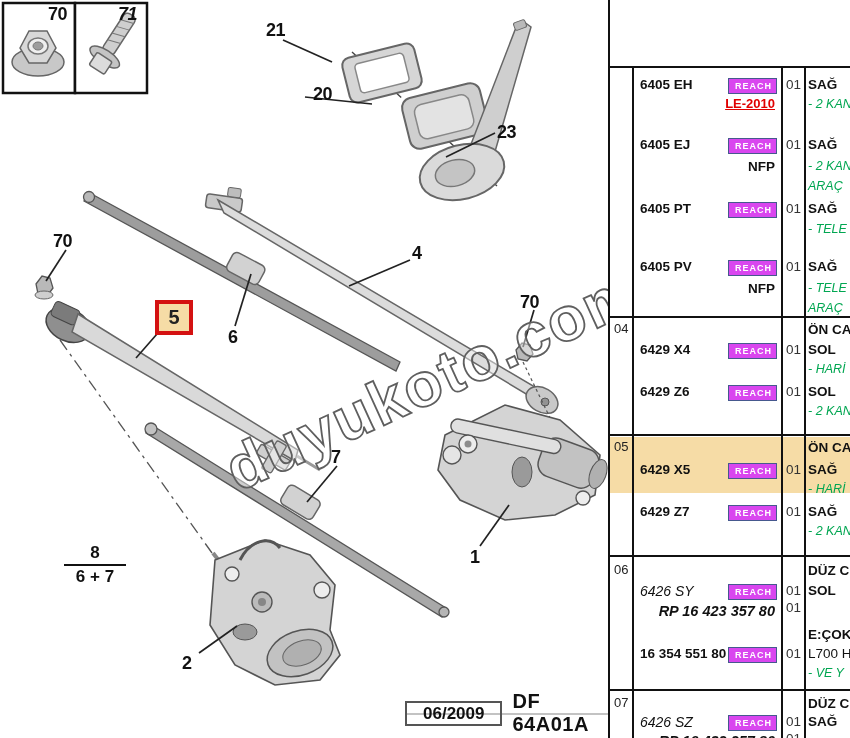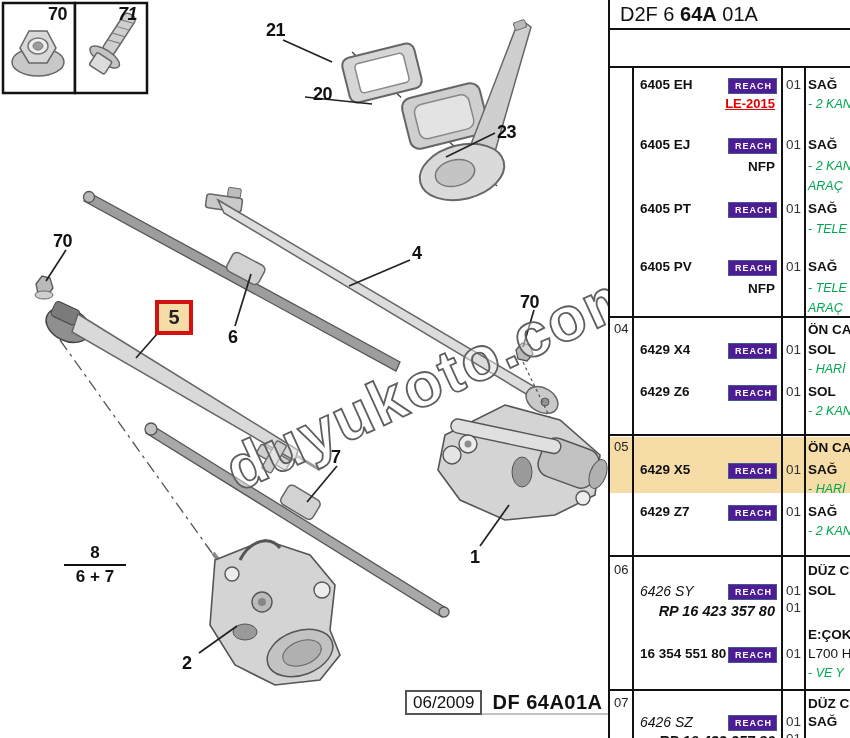--- a/index.html
+++ b/index.html
@@ -10,21 +10,21 @@
   #diagram-svg{position:absolute;left:0;top:0;}
   .callout{position:absolute;font-weight:bold;font-size:18px;color:#111;z-index:6;letter-spacing:-0.5px;}
   #red-box{position:absolute;left:155px;top:300px;width:38px;height:35px;background:#f6dca6;
            border:4px solid #d41111;box-sizing:border-box;z-index:6;display:flex;
            align-items:center;justify-content:center;font-weight:bold;font-size:20px;color:#222;}
   #fraction{position:absolute;left:64px;top:543px;width:62px;text-align:center;z-index:6;}
   #fraction .fr-top{display:block;font-weight:bold;font-size:17px;}
   #fraction .fr-bottom{display:block;font-weight:bold;font-size:17px;border-top:2px solid #111;
            margin-top:1px;padding-top:1px;}
   #caption{position:absolute;left:405px;top:690px;z-index:6;display:flex;align-items:center;gap:10px;}
-  #caption .cap-date{border:2px solid #555;padding:0 6px;font-weight:normal;font-size:17px;line-height:21px;}
+  #caption .cap-date{border:2px solid #555;padding:0 16px;font-weight:bold;font-size:17px;line-height:21px;}
   #caption .cap-code{font-weight:bold;font-size:20px;letter-spacing:0.5px;}
   #caption-line{position:absolute;left:405px;top:713px;width:203px;height:2px;background:#a9a9a9;opacity:0.7;z-index:5;}
   
   #right-panel{position:absolute;left:608px;top:0;width:242px;height:738px;border-left:2px solid #111;
                box-sizing:border-box;overflow:hidden;background:#fff;}
   #title-row{position:absolute;left:0;top:0;width:100%;height:30px;border-bottom:2px solid #111;
              box-sizing:border-box;font-size:20px;padding:3px 0 0 10px;white-space:nowrap;}
   #title-row .t-bold{font-weight:bold;}
   #parts-table{position:absolute;left:0;top:66px;width:100%;bottom:0;border-top:2px solid #111;box-sizing:border-box;}
   .vline{position:absolute;top:0;bottom:0;width:2px;background:#111;z-index:4;}
@@ -35,21 +35,21 @@
   .col-section{left:4px;font-size:13px;color:#222;}
   .col-part{left:30px;}
   .col-qty{left:176px;color:#333;}
   .col-desc{left:198px;}
   .s-bold{font-weight:bold;}
   .s-italic{font-style:italic;font-size:14px;}
   .s-bolditalic{font-weight:bold;font-style:italic;font-size:14.5px;}
   .s-red{color:#e00000;font-weight:bold;text-decoration:underline;font-size:13px;}
   .s-green{color:#00a651;font-style:italic;font-size:12.5px;}
   .align-right{left:auto;right:75px;}
-  .reach-badge{position:absolute;right:73px;z-index:3;background:#4c1d95;color:#fff;
+  .reach-badge{position:absolute;right:73px;z-index:3;background:#d946ef;color:#fff;
                font-weight:bold;font-size:9px;letter-spacing:1px;padding:2px 4px 2px 6px;
                border:1px solid #46598e;}
 </style>
 </head>
 <body>
 
 <div id="page">
 
   <div id="left-panel">
 
@@ -194,35 +194,32 @@
     </div>
 
     <div id="caption">
       <span class="cap-date">06/2009</span>
       <span class="cap-code">DF 64A01A</span>
     </div>
     <div id="caption-line"></div>
   </div>
 
   <div id="right-panel">
-    <div id="title-row">
-      <span>D2F 6 </span><span class="t-bold">64A</span><span> 01A</span>
-    </div>
 
     <div id="parts-table">
       <div class="vline" style="left:22px"></div>
       <div class="vline" style="left:171px"></div>
       <div class="vline" style="left:194px"></div>
 
     <div class="group" style="height: 250px;">
           <div class="cell col-part s-bold" style="top: 9px;">6405 EH</div>
           <div class="reach-badge" style="top: 10px;">REACH</div>
           <div class="cell col-qty" style="top: 9px;">01</div>
           <div class="cell col-desc s-bold" style="top: 9px;">SAĞ</div>
-          <div class="cell col-part s-red align-right" style="top: 29px;">LE-2015</div>
+          <div class="cell col-part s-red align-right" style="top: 29px;">LE-2010</div>
           <div class="cell col-desc s-green" style="top: 29px;">- 2 KAN</div>
           <div class="cell col-part s-bold" style="top: 69px;">6405 EJ</div>
           <div class="reach-badge" style="top: 70px;">REACH</div>
           <div class="cell col-qty" style="top: 69px;">01</div>
           <div class="cell col-desc s-bold" style="top: 69px;">SAĞ</div>
           <div class="cell col-part s-bold align-right" style="top: 91px;">NFP</div>
           <div class="cell col-desc s-green" style="top: 91px;">- 2 KAN</div>
           <div class="cell col-desc s-green" style="top: 111px;">ARAÇ</div>
           <div class="cell col-part s-bold" style="top: 133px;">6405 PT</div>
           <div class="reach-badge" style="top: 134px;">REACH</div>

